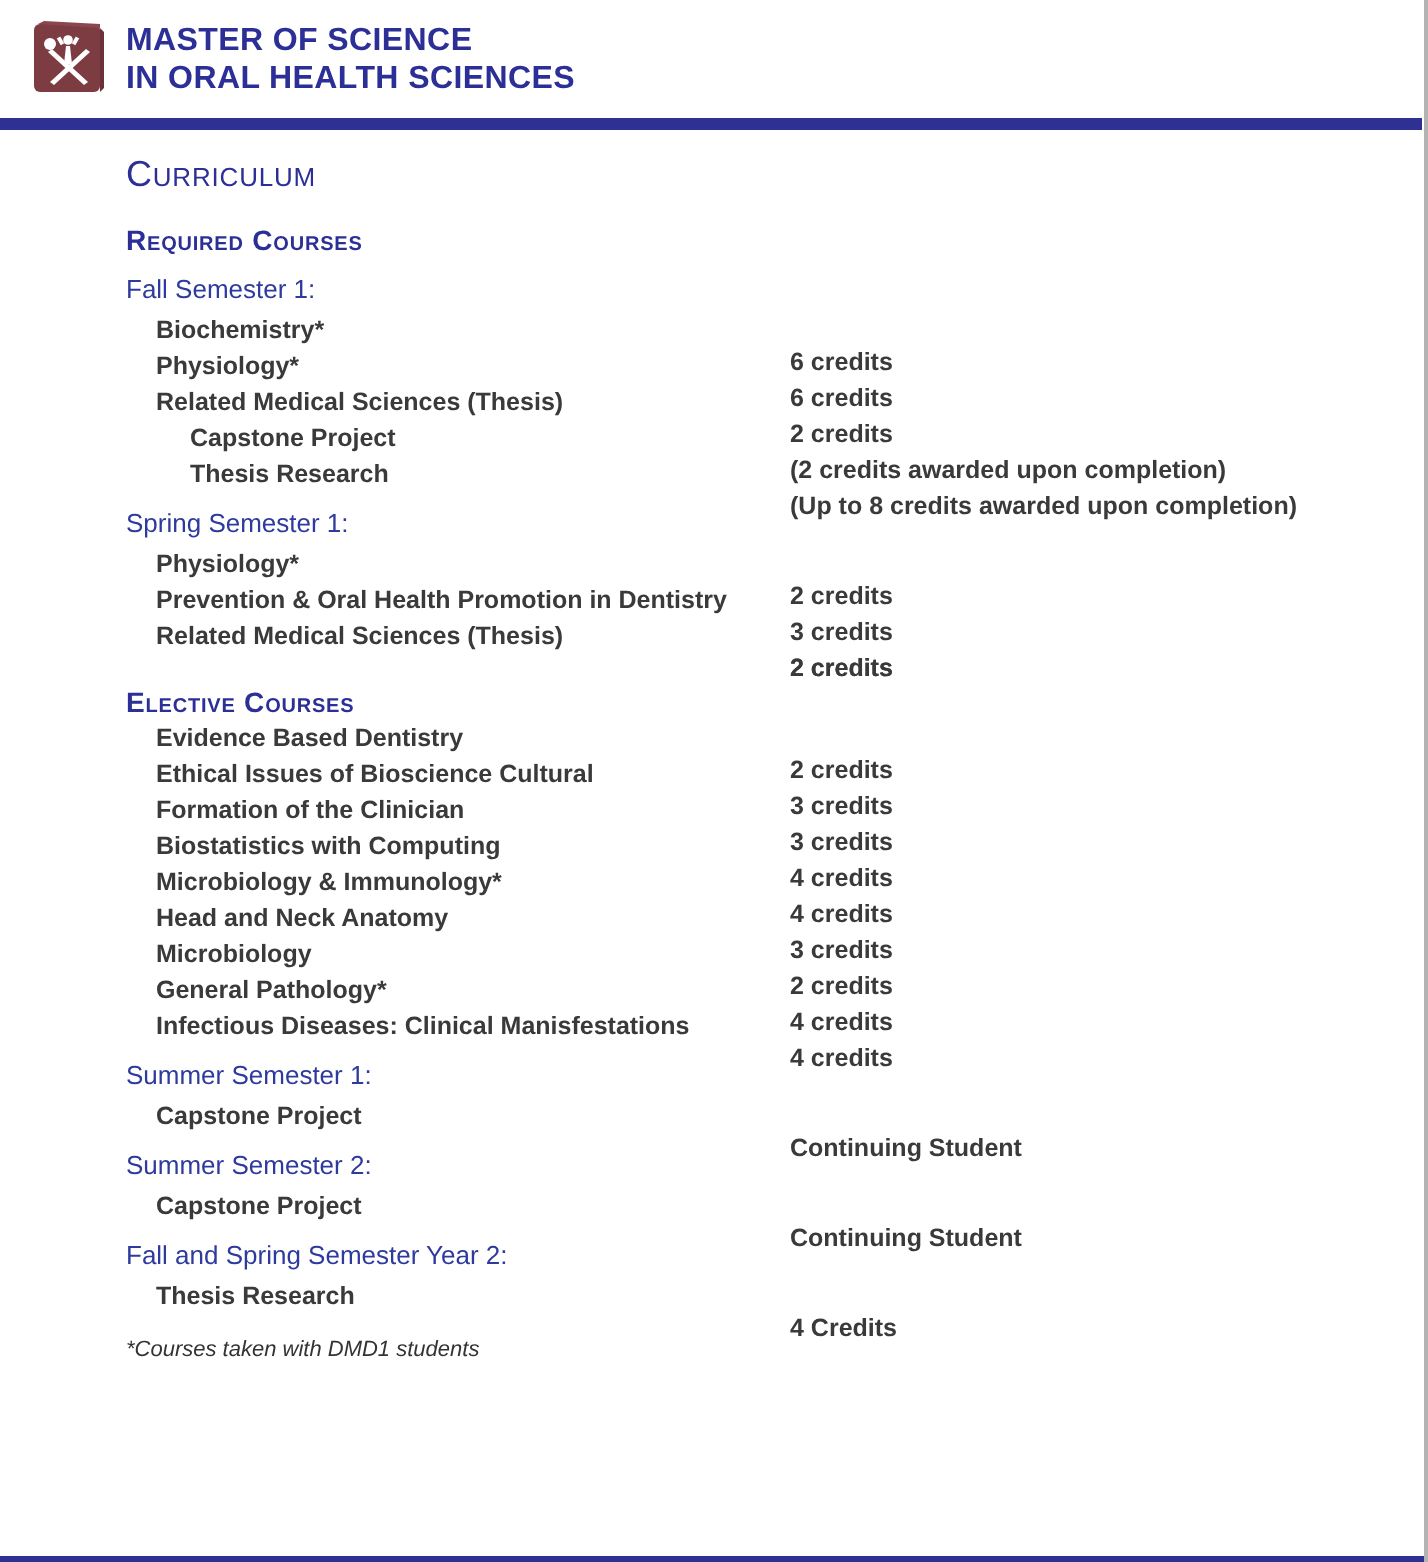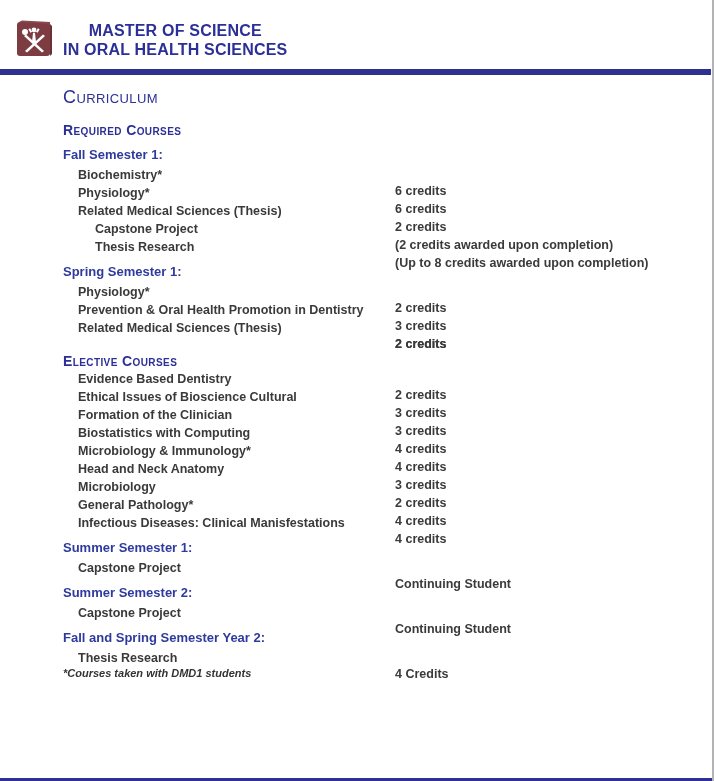--- a/index.html
+++ b/index.html
@@ -13,21 +13,21 @@
   }
   .right-border {
     position: absolute; top: 0; right: 0; width: 2px; height: 781px;
     background: #b3b3b3;
   }
   .bottom-bar {
     position: absolute; left: 0; bottom: 0; width: 712px; height: 3px;
     background: var(--divider-navy, #2e3192);
   }
   
-  .header { display: flex; align-items: flex-start; padding: 20px 0 0 16px; text-align: center; }
+  .header { display: flex; align-items: flex-start; padding: 10px 0 0 16px; }
   .logo { width: 37px; height: 38px; flex: 0 0 auto; }
   .title-block { margin-left: 10px; padding-top: 1px; }
   .title-line {
     font-size: 16px; font-weight: 700; line-height: 19px;
     color: var(--heading-blue, #2b2f96); letter-spacing: 0.2px;
   }
   .divider {
     margin-top: 10px; height: 6px; width: 711px;
     background: var(--divider-navy, #2e3192);
   }
@@ -40,30 +40,30 @@
     color: var(--heading-blue, #2b2f96);
   }
   .section-heading {
     margin: 16px 0 0 0;
     font-size: 14px; line-height: 17px; font-weight: 700;
     font-variant: small-caps; letter-spacing: 0.4px;
     color: var(--heading-blue, #2b2f96);
   }
   .semester-title {
     margin: 8px 0 3px 0;
-    font-size: 13px; line-height: 16px; font-weight: 700;
+    font-size: 13px; line-height: 16px; font-weight: 400;
     color: var(--semester-blue, #2e3a9d);
   }
   .semester-title.gap-lg { margin-top: 21px; }
   .course-row { position: relative; padding-left: 15px; line-height: 18px; font-weight: bold; }
   .course-row.sub { padding-left: 32px; }
   .course-name { display: inline-block; }
   .course-credits { position: absolute; left: 332px; top: 16px; white-space: nowrap; }
   .footnote {
-    font-size: 11px; font-style: italic; color: #333333; font-weight: bold;
+    margin-top: 12px; font-size: 11px; font-style: italic; color: #333333;
   }
 </style>
 </head>
 <body>
 
 <div class="header">
   <svg class="logo" viewBox="0 0 37 38">
     <rect x="1" y="2" width="33" height="34" rx="3" fill="#7c3c42"></rect>
     <path d="M34 4 L36 6 L36 34 L34 36 Z" fill="#6a3238"></path>
     <path d="M3 2 L6 0.5 L34 2 L34 4 Z" fill="#8a474d"></path>

